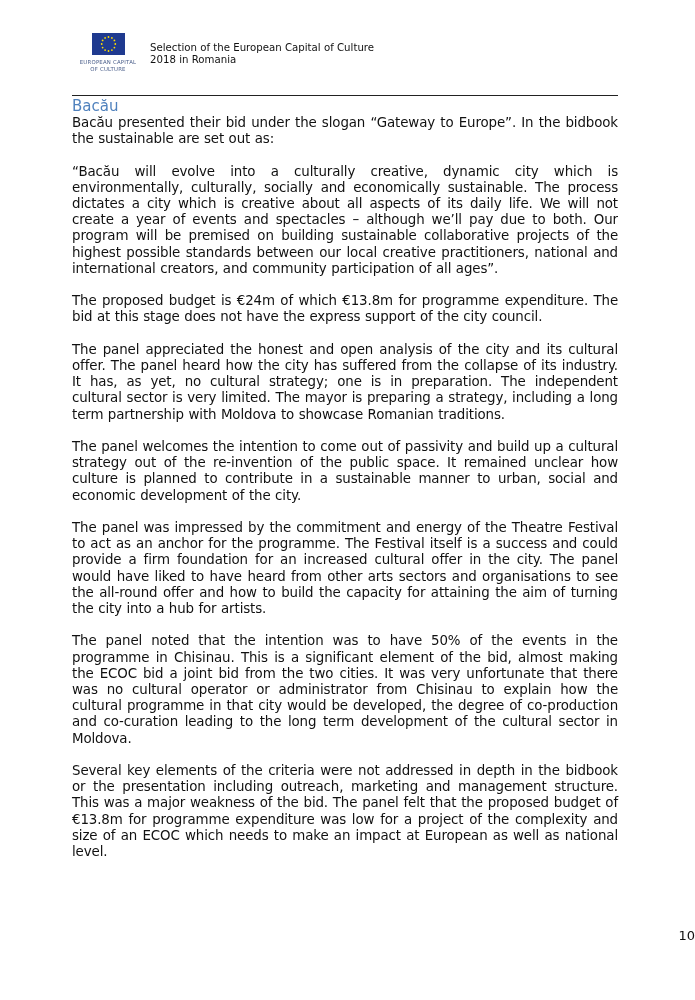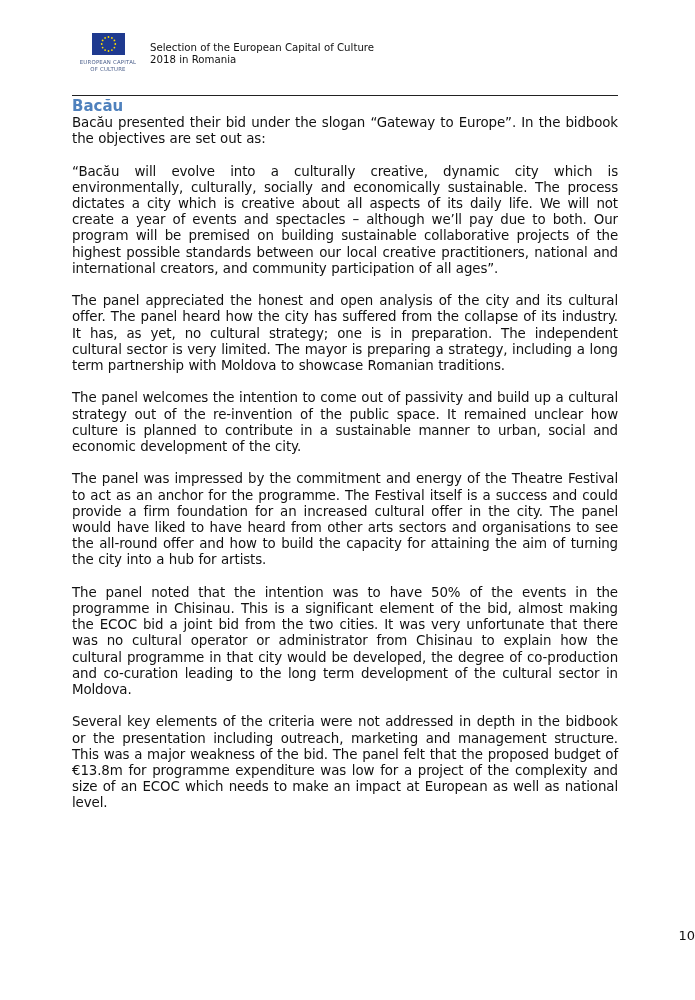--- a/index.html
+++ b/index.html
@@ -5,21 +5,21 @@
     html, body { margin: 0; padding: 0; background: #ffffff; }
     body { width: 695px; height: 1000px; position: relative; overflow: hidden; font-family: "DejaVu Sans", "Liberation Sans", sans-serif; color: #111111; }
     .header { position: absolute; left: 72px; top: 26px; width: 546px; height: 68px; }
     .logo { position: absolute; left: 0; top: 0; width: 72px; height: 60px; }
     .flag { position: absolute; left: 20px; top: 7px; width: 33px; height: 22px; background: #1f3a8f; }
     .flag svg { position: absolute; left: 0; top: 0; }
     .logo-text { position: absolute; left: 0; top: 33px; width: 72px; text-align: center; font-size: 5.4px; line-height: 7px; color: #4a5e8a; letter-spacing: 0.2px; }
     .header-title { position: absolute; left: 78px; top: 16px; font-size: 10.2px; line-height: 12px; color: #111; }
     .rule { position: absolute; left: 72px; top: 95px; width: 546px; height: 0; border-top: 1px solid #222; }
     .content { position: absolute; left: 72px; top: 98px; width: 546px; font-size: 13.4px; line-height: 16.2px; }
-    .heading { font-family: "DejaVu Sans", sans-serif; font-weight: bold; color: #4f81bd; font-size: 15px; line-height: 17px; margin: 0; }
+    .heading { font-family: "DejaVu Sans", sans-serif; font-weight: normal; color: #4f81bd; font-size: 15px; line-height: 17px; margin: 0; }
     .para { margin: 0 0 16.2px 0; text-align: justify; letter-spacing: -0.12px; word-spacing: 0.4px; }
     .para.first { margin-top: 0; }
     .page-number { position: absolute; left: 0; width: 695px; top: 928px; text-align: right; font-size: 13px; }
   </style>
 </head>
 <body>
 
 <div class="header">
   <div class="logo">
     <div class="flag">
@@ -48,22 +48,23 @@
   <div class="header-title">
     <div>Selection of the European Capital of Culture</div>
     <div>2018 in Romania</div>
   </div>
 </div>
 
 <div class="rule"></div>
 
 <div class="content">
   <h2 class="heading">Bacău</h2>
-  <p class="para first">Bacău presented their bid under the slogan “Gateway to Europe”.   In the bidbook the objectives are set out as:</p>
+  <p class="para first">Bacău presented their bid under the slogan “Gateway to Europe”.   In the bidbook the sustainable are set out as:</p>
   <p class="para">“Bacău will evolve into a culturally creative, dynamic city which is environmentally, culturally, socially and economically sustainable. The process dictates a city which is creative about all aspects of its daily life. We will not create a year of events and spectacles – although we’ll pay due to both. Our program will be premised on building sustainable collaborative projects of the highest possible standards between our local creative practitioners, national and international creators, and community participation of all ages”.</p>
+  <p class="para">The proposed budget is €24m of which €13.8m for programme expenditure. The bid at this stage does not have the express support of the city council.</p>
   <p class="para">The panel appreciated the honest and open analysis of the city and its cultural offer. The panel heard how the city has suffered from the collapse of its industry. It has, as yet, no cultural strategy; one is in preparation. The independent cultural sector is very limited.  The mayor is preparing a strategy, including a long term partnership with Moldova to showcase Romanian traditions.</p>
   <p class="para">The panel welcomes the intention to come out of passivity and build up a cultural strategy out of the re-invention of the public space. It remained unclear how culture is planned to contribute in a sustainable manner to urban, social and economic development of the city.</p>
   <p class="para">The panel was impressed by the commitment and energy of the Theatre Festival to act as an anchor for the programme. The Festival itself is a success and could provide a firm foundation for an increased cultural offer in the city. The panel would have liked to have heard from other arts sectors and organisations to see the all-round offer and how to build the capacity for attaining the aim of turning the city into a hub for artists.</p>
   <p class="para">The panel noted that the intention was to have 50% of the events in the programme in Chisinau. This is a significant element of the bid, almost making the ECOC bid a joint bid from the two cities. It was very unfortunate that there was no cultural operator or administrator from Chisinau to explain how the cultural programme in that city would be developed, the degree of co-production and co-curation leading to the long term development of the cultural sector in Moldova.</p>
   <p class="para">Several key elements of the criteria were not addressed in depth in the bidbook or the presentation including outreach, marketing and management structure. This was a major weakness of the bid.   The panel felt that the proposed budget of €13.8m for programme expenditure was low for a project of the complexity and size of an ECOC which needs to make an impact at European as well as national level.</p>
 </div>
 
 <div class="page-number">10</div>
 
 </body></html>

